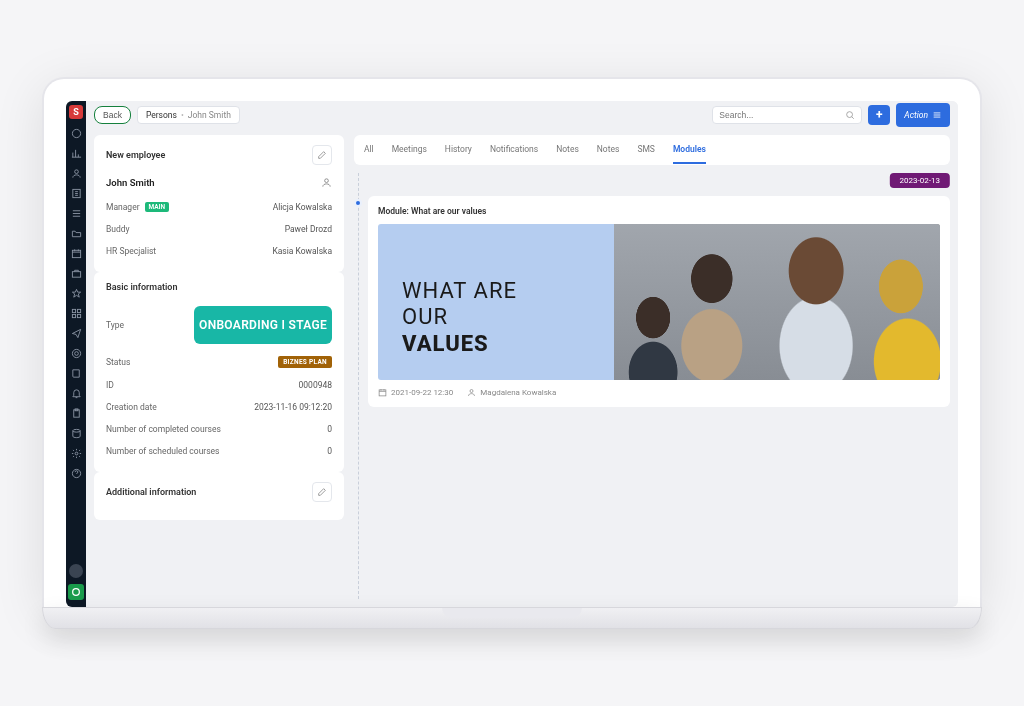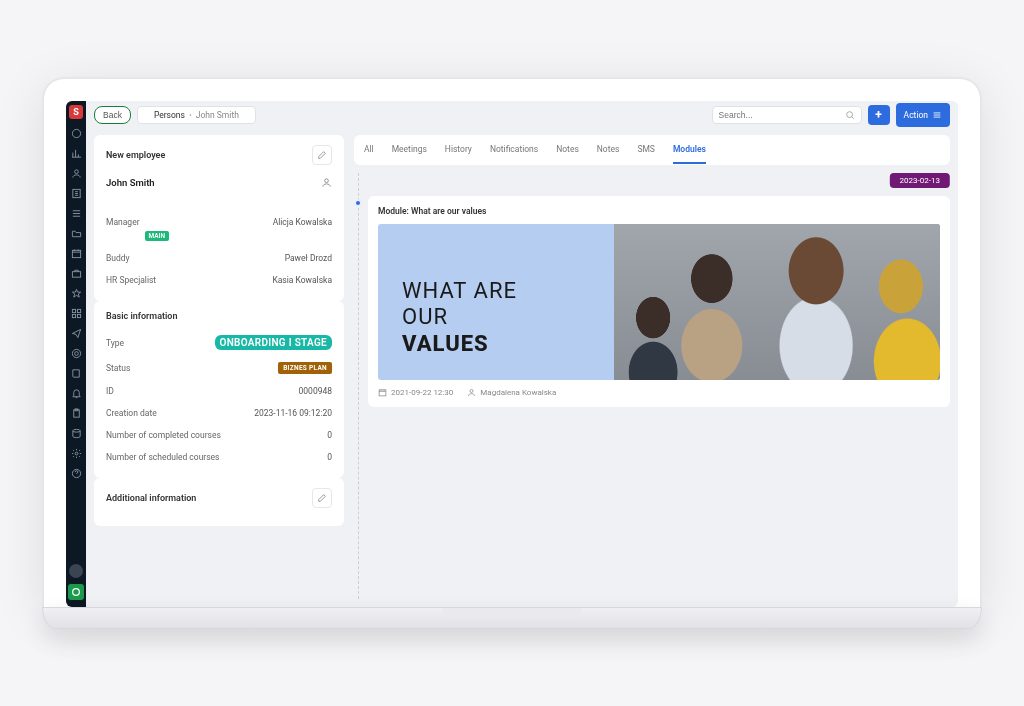--- a/index.html
+++ b/index.html
@@ -121,21 +121,21 @@
     border-radius: 8px;
     padding: 3px 8px;
     font-size: 8.5px;
     color: #555;
     cursor: pointer;
   }
   .breadcrumb {
     background: #fff;
     border: 1px solid #dfe2e8;
     border-radius: 4px;
-    padding: 3px 16px;
+    padding: 3px 8px;
     font-size: 8.5px;
     color: #333;
     display: flex; align-items: center; gap: 4px;
   }
   .breadcrumb .sep { color: #bbb; }
   .breadcrumb .current { color: #888; }
   .top-spacer { flex: 1; }
   .search {
     background: #fff;
     border: 1px solid #dfe2e8;
@@ -163,20 +163,21 @@
   }
   .btn-action {
     height: 20px;
     background: #2d6cdf;
     border-radius: 4px;
     color: #fff;
     padding: 12px 8px;
     display:flex; align-items:center; gap:4px;
     cursor:pointer;
     font-size: 8.5px;
+    font-style: italic;
   }
   .btn-action svg { width:10px; height:10px; }
 
   
   .content {
     flex: 1;
     display: flex;
     gap: 10px;
     padding: 6px 8px 8px 8px;
     overflow: hidden;
@@ -216,27 +217,26 @@
   }
   .row .label { color: #666; display:flex; align-items:center; gap:5px; }
   .row .value { color: #555; text-align: right; }
   .badge-main {
     background: #1db97a;
     color: #fff;
     font-size: 6.5px;
     padding: 1px 4px;
     border-radius: 2px;
     font-weight: 600;
-    margin-top: 29px;
   }
   .badge-teal {
     background: #18b7a6;
     color: #fff;
-    font-size: 10px;
-    padding: 2px 5px;
+    font-size: 12px;
+    padding: 12px 5px;
     border-radius: 6px;
     font-weight: 600;
     letter-spacing: 0.3px;
   }
   .badge-orange {
     background: #a16207;
     color: #fff;
     font-size: 6.5px;
     padding: 2px 5px;
     border-radius: 2px;

